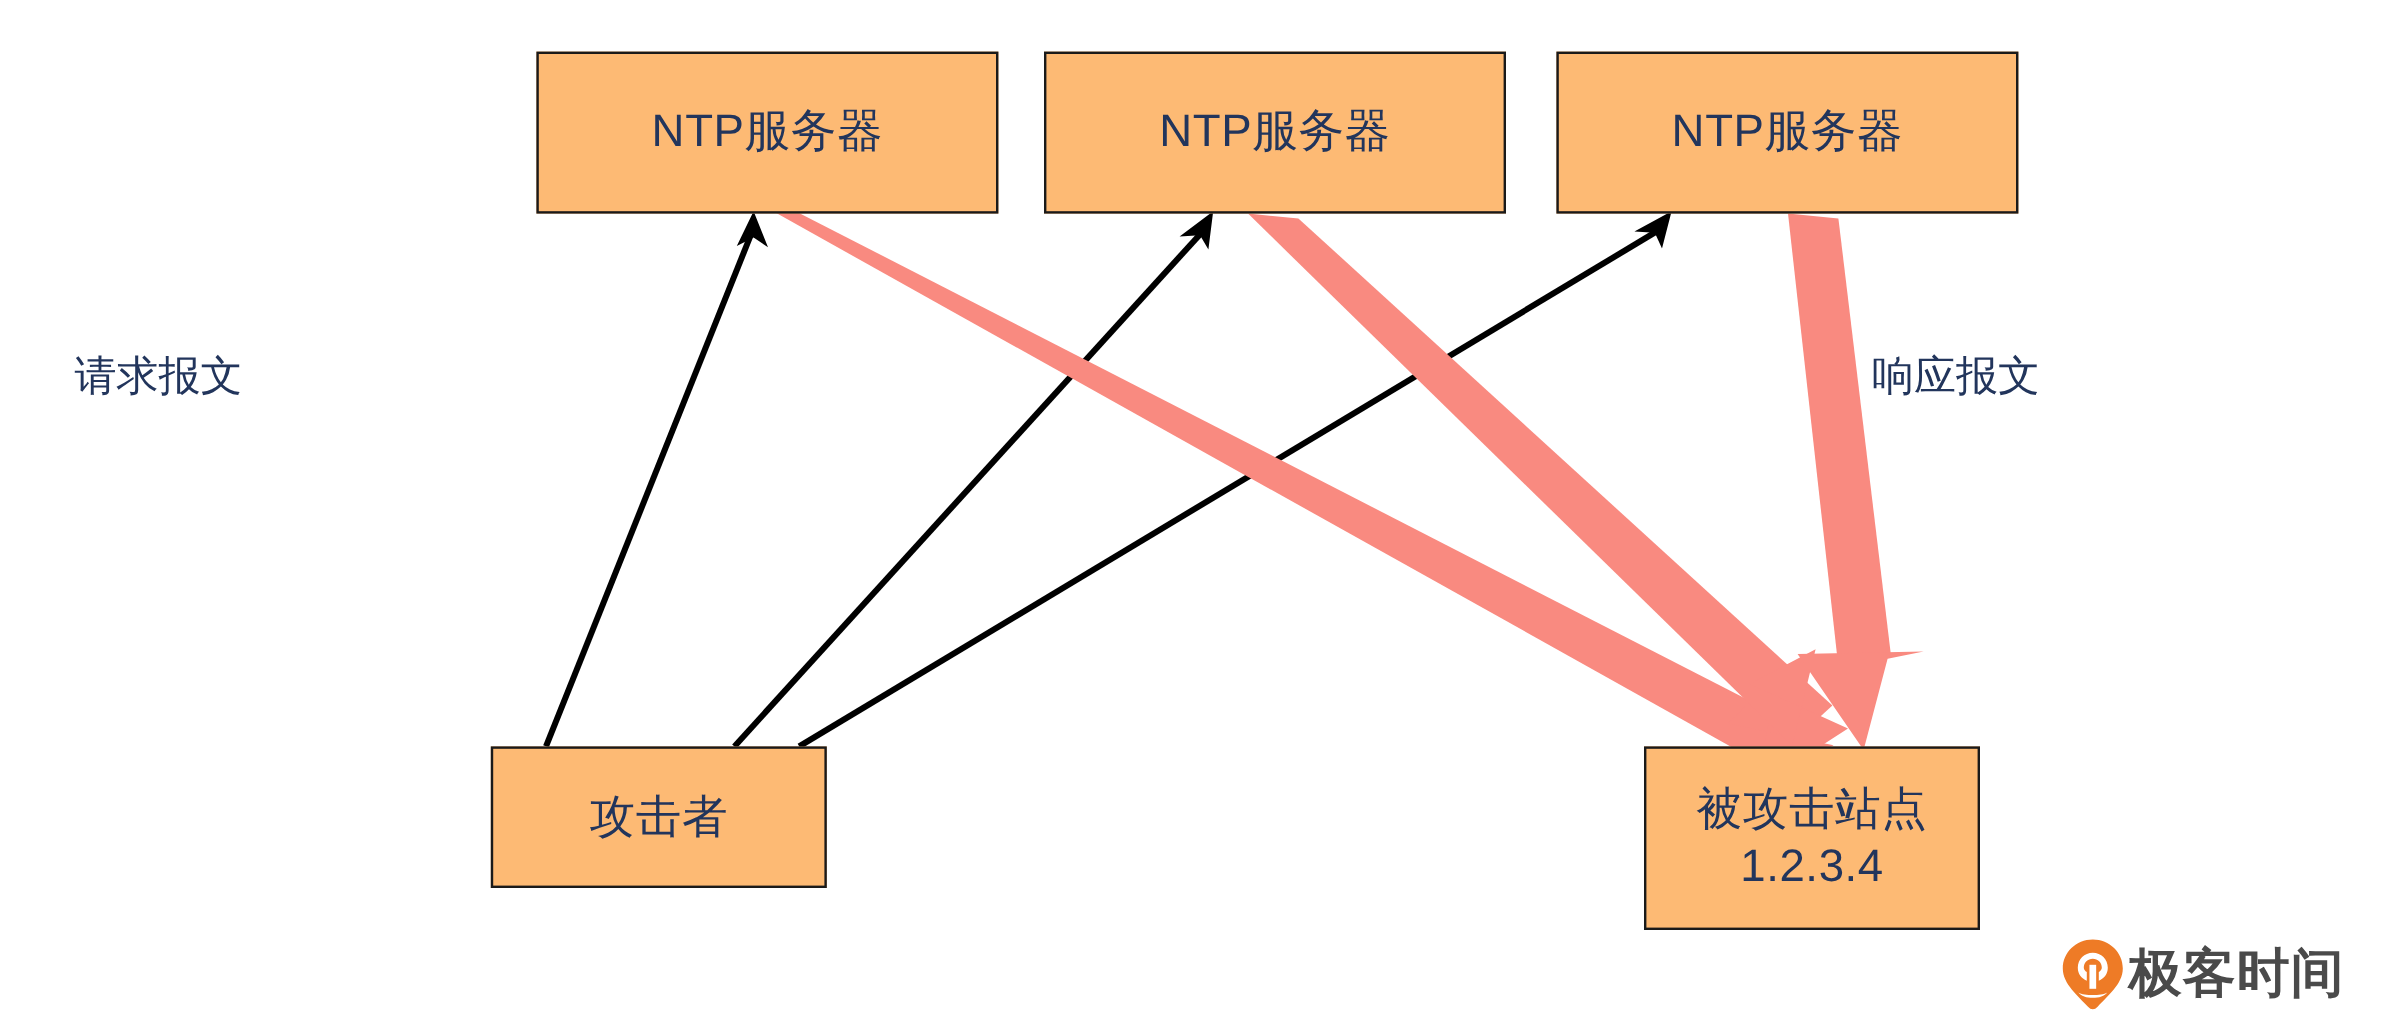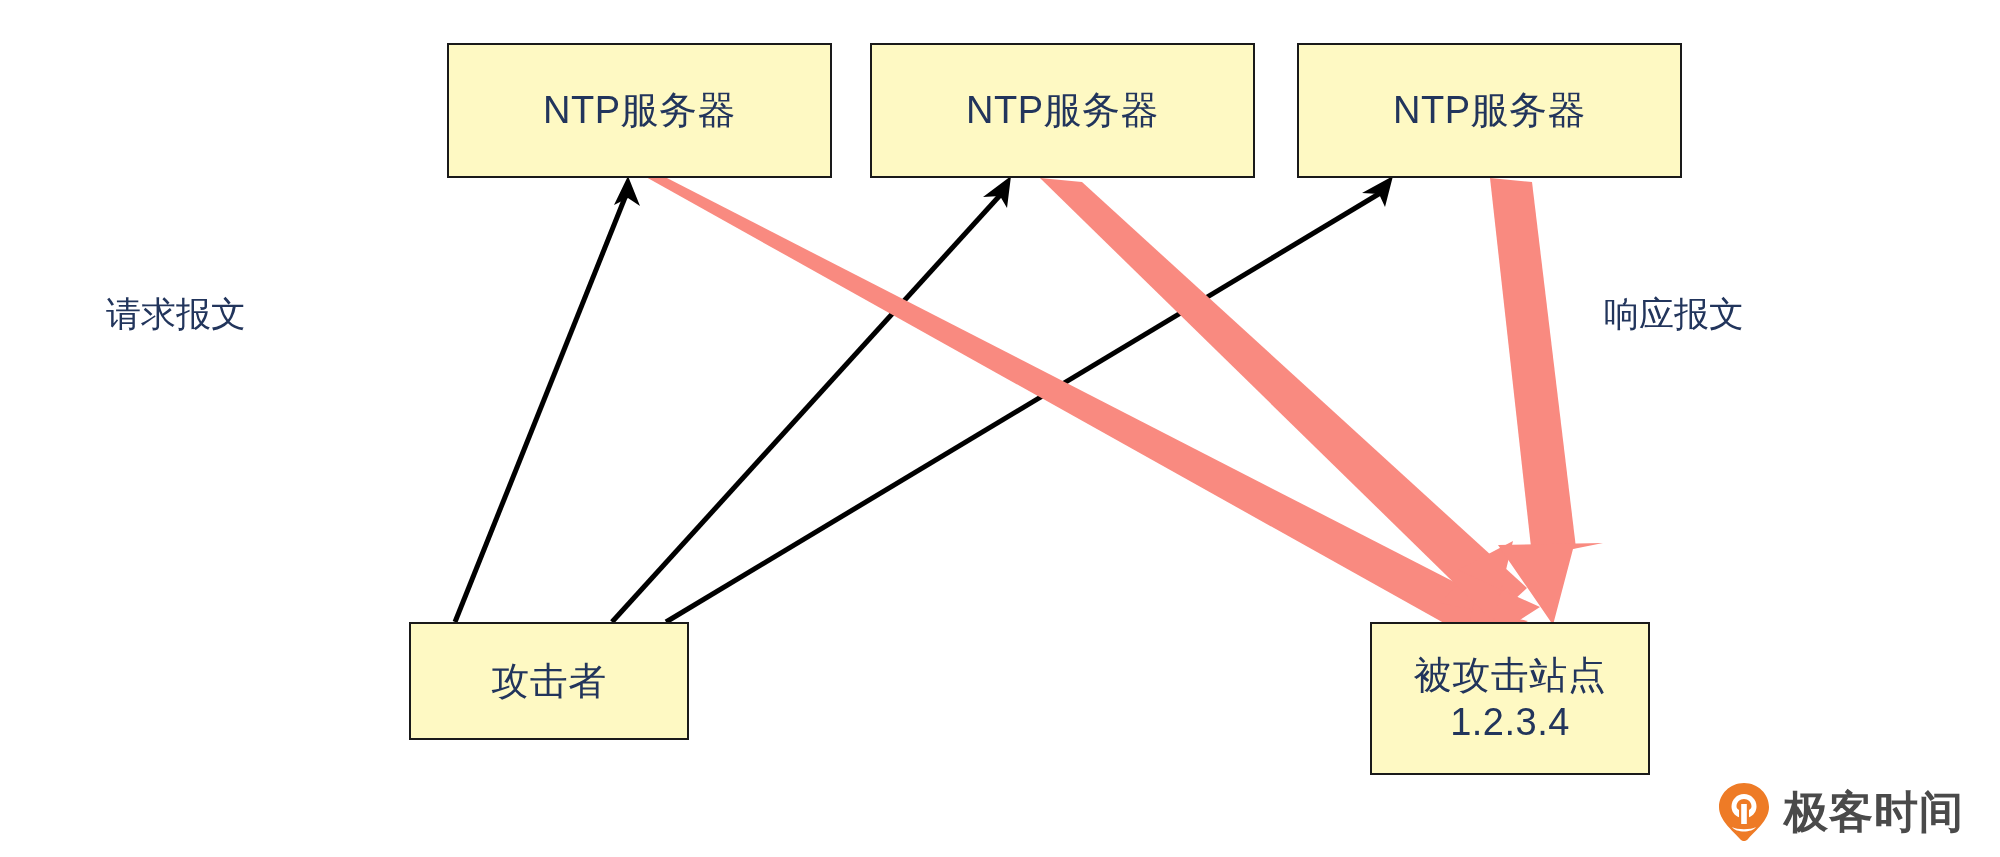--- a/index.html
+++ b/index.html
@@ -21,21 +21,21 @@
   #diagram-svg {
     position: absolute;
     left: 0;
     top: 0;
     width: 2000px;
     height: 857px;
   }
   .node-box {
     position: absolute;
     box-sizing: border-box;
-    background: #fef9c3;
+    background: #fdba74;
     border: 2px solid #1a1a1a;
     display: flex;
     flex-direction: column;
     align-items: center;
     justify-content: center;
     color: #22355C;
     font-size: 38px;
     line-height: 1.22;
     letter-spacing: 0.5px;
     white-space: nowrap;
@@ -45,32 +45,31 @@
   }
   .side-label {
     position: absolute;
     color: #22355C;
     font-size: 35px;
     line-height: 1.36;
     white-space: nowrap;
   }
   .side-label .lbl-line {
     display: block;
-    margin-left: 44px;
   }
   #label-left  { left: 62px;  top: 290px; text-align: left; }
   #label-right { left: 1560px; top: 290px; text-align: left; }
 
   #watermark {
     position: absolute;
     left: 1718px;
     top: 782px;
     display: flex;
     align-items: center;
-    gap: 14px;
+    gap: 4px;
   }
   #watermark .wm-text {
     color: #4a4a4a;
     font-size: 44px;
     font-weight: bold;
     letter-spacing: 1px;
     line-height: 1;
     white-space: nowrap;
   }
 </style>

